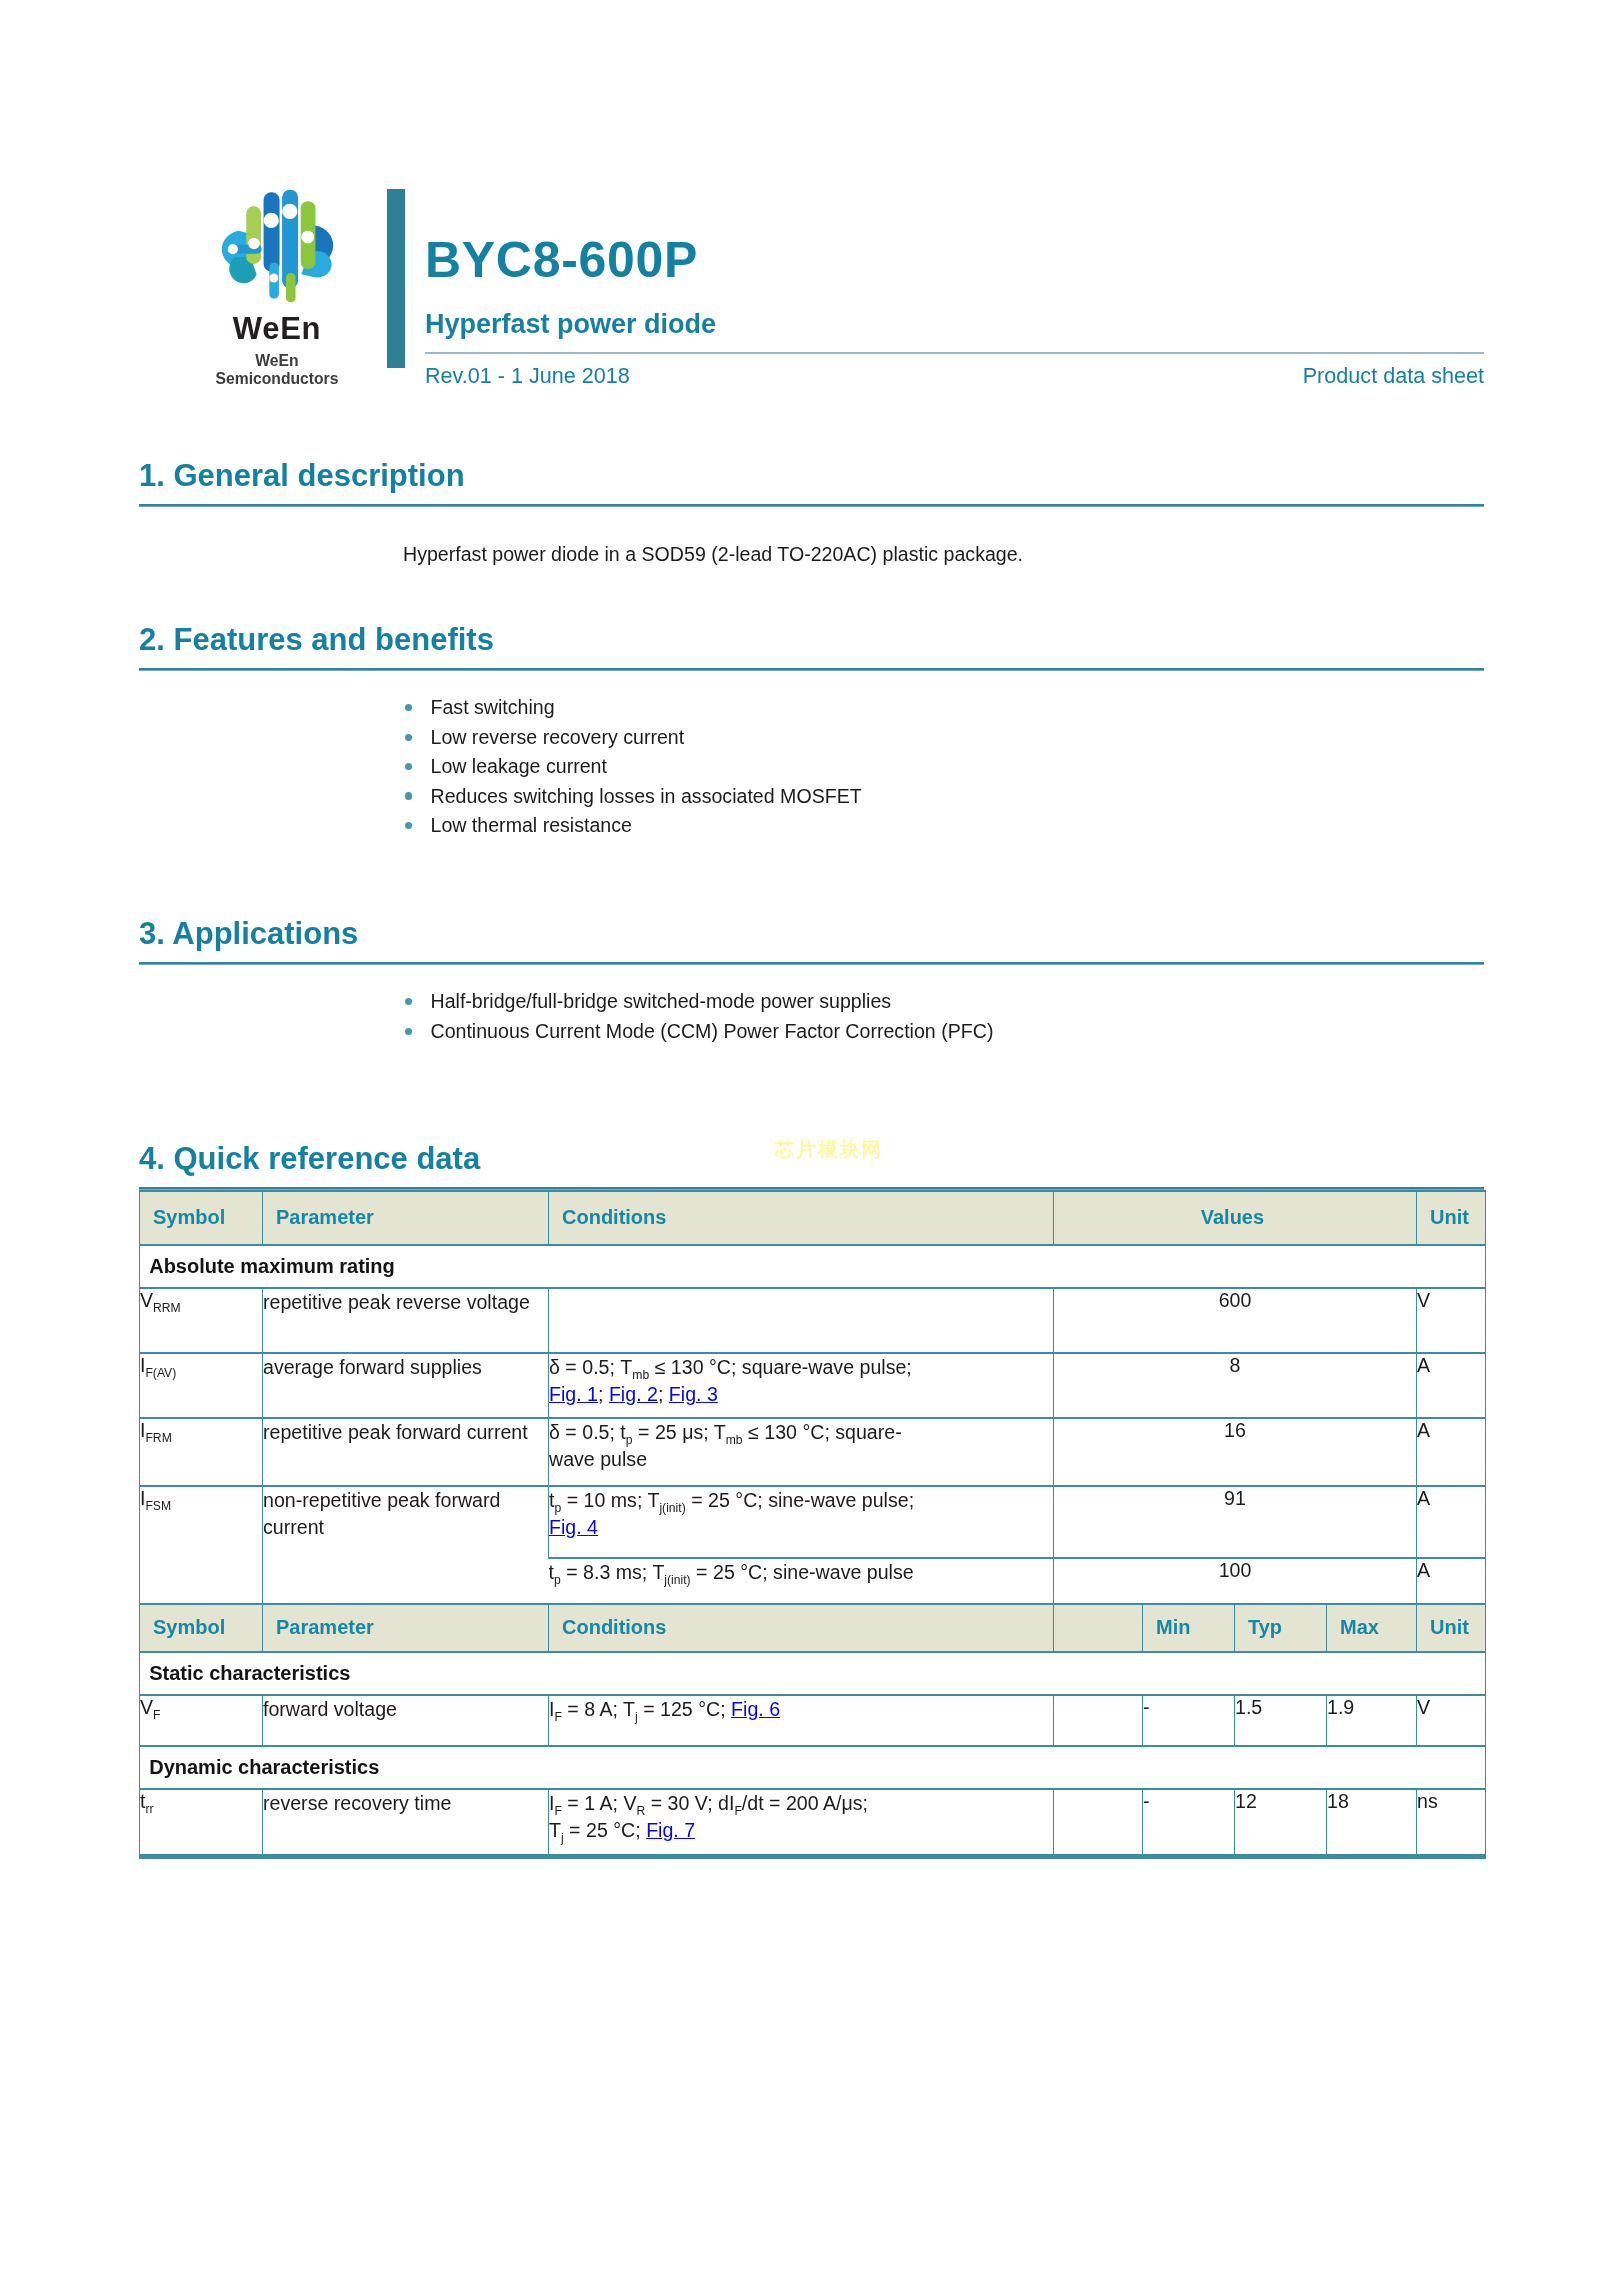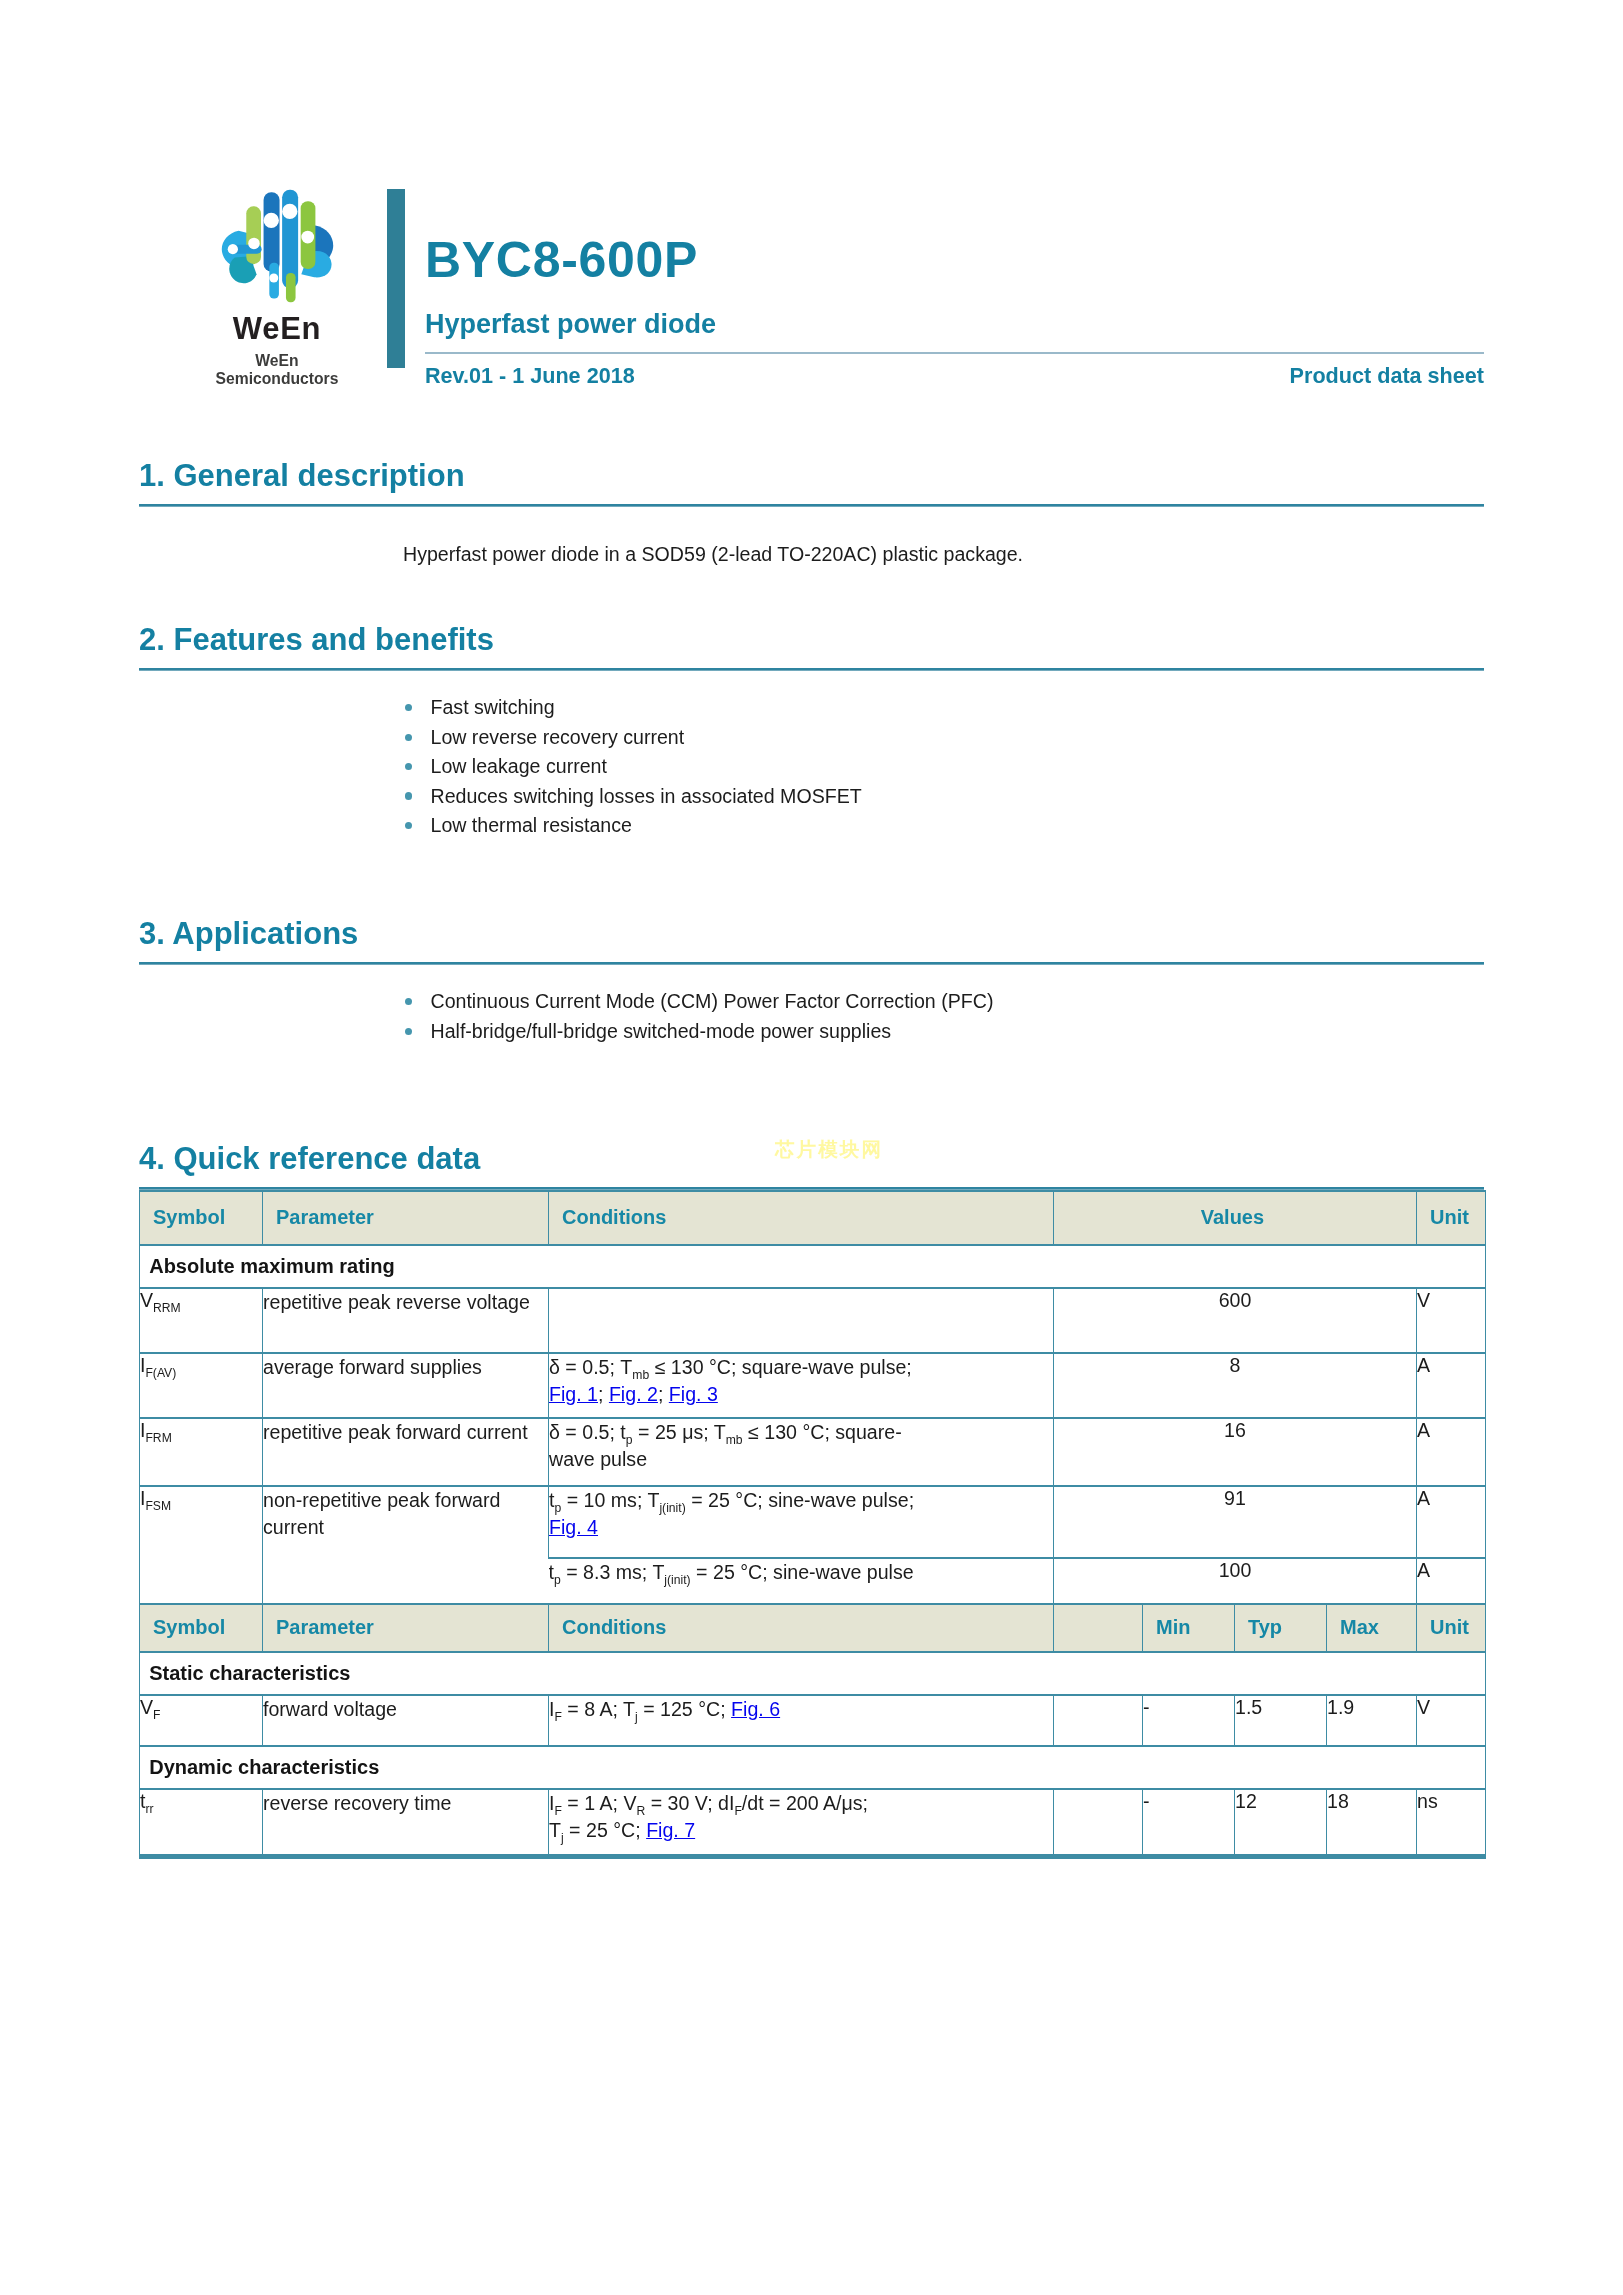--- a/index.html
+++ b/index.html
@@ -18,21 +18,21 @@
   .brand{font-size:31px;font-weight:800;color:#231f20;letter-spacing:0.7px;margin-top:1.3px;}
   .brand-sub{font-size:15.7px;font-weight:600;color:#3c3c3b;margin-top:5.2px;}
 
   .accent-bar{position:absolute;left:387px;top:189px;width:17.7px;height:179px;background:#2f7f96;}
 
   .masthead-text{position:absolute;left:425px;top:191px;width:1059px;margin-top:40px;}
   .product-title{font-size:50px;line-height:58px;font-weight:bold;color:#1480a2;letter-spacing:0.7px;}
   .product-subtitle{font-size:27px;line-height:29px;font-weight:bold;color:#1480a2;margin-top:21px;}
   .masthead-rule{height:2px;background:#9ab9ca;margin-top:13px;}
   .masthead-row{display:flex;justify-content:space-between;align-items:baseline;margin-top:9.2px;}
-  .revision,.doc-type{font-size:21.6px;font-weight:bold;color:#1480a2;}
+  .revision,.doc-type{font-size:21.6px;font-weight:normal;color:#1480a2;}
 
   
   .section{position:absolute;left:139px;width:1345px;}
   .s1{top:459px;} .s2{top:623px;} .s3{top:917px;} .s4{top:1142px;}
   .section h2{margin:0 0 10.5px 0;font-size:31px;line-height:34px;font-weight:bold;color:#1480a2;}
   .section-rule{height:3.3px;background:linear-gradient(180deg,#2f84a0 55%,#9cc0ce 100%);}
   .body-text{margin:34px 0 0 264px;font-size:19.6px;line-height:26px;color:#1c1c1c;}
 
   ul.bullets{list-style:none;margin:23.6px 0 0 266px;padding:0;}
   ul.bullets li{display:flex;align-items:flex-start;height:29.4px;font-size:19.6px;color:#1c1c1c;}
@@ -140,25 +140,25 @@
         </li>
     </ul>
   </section>
 
   <section class="section s3">
     <h2>3. Applications</h2>
     <div class="section-rule"></div>
     <ul class="bullets">
       <li>
           <span class="dot"></span>
+          <span class="li-text">Half-bridge/full-bridge switched-mode power supplies</span>
+        </li>
+      <li>
+          <span class="dot"></span>
           <span class="li-text">Continuous Current Mode (CCM) Power Factor Correction (PFC)</span>
-        </li>
-      <li>
-          <span class="dot"></span>
-          <span class="li-text">Half-bridge/full-bridge switched-mode power supplies</span>
         </li>
     </ul>
   </section>
 
   <div class="watermark">芯片模块网</div>
 
   <section class="section s4">
     <h2>4. Quick reference data</h2>
     <div class="section-rule"></div>
 

